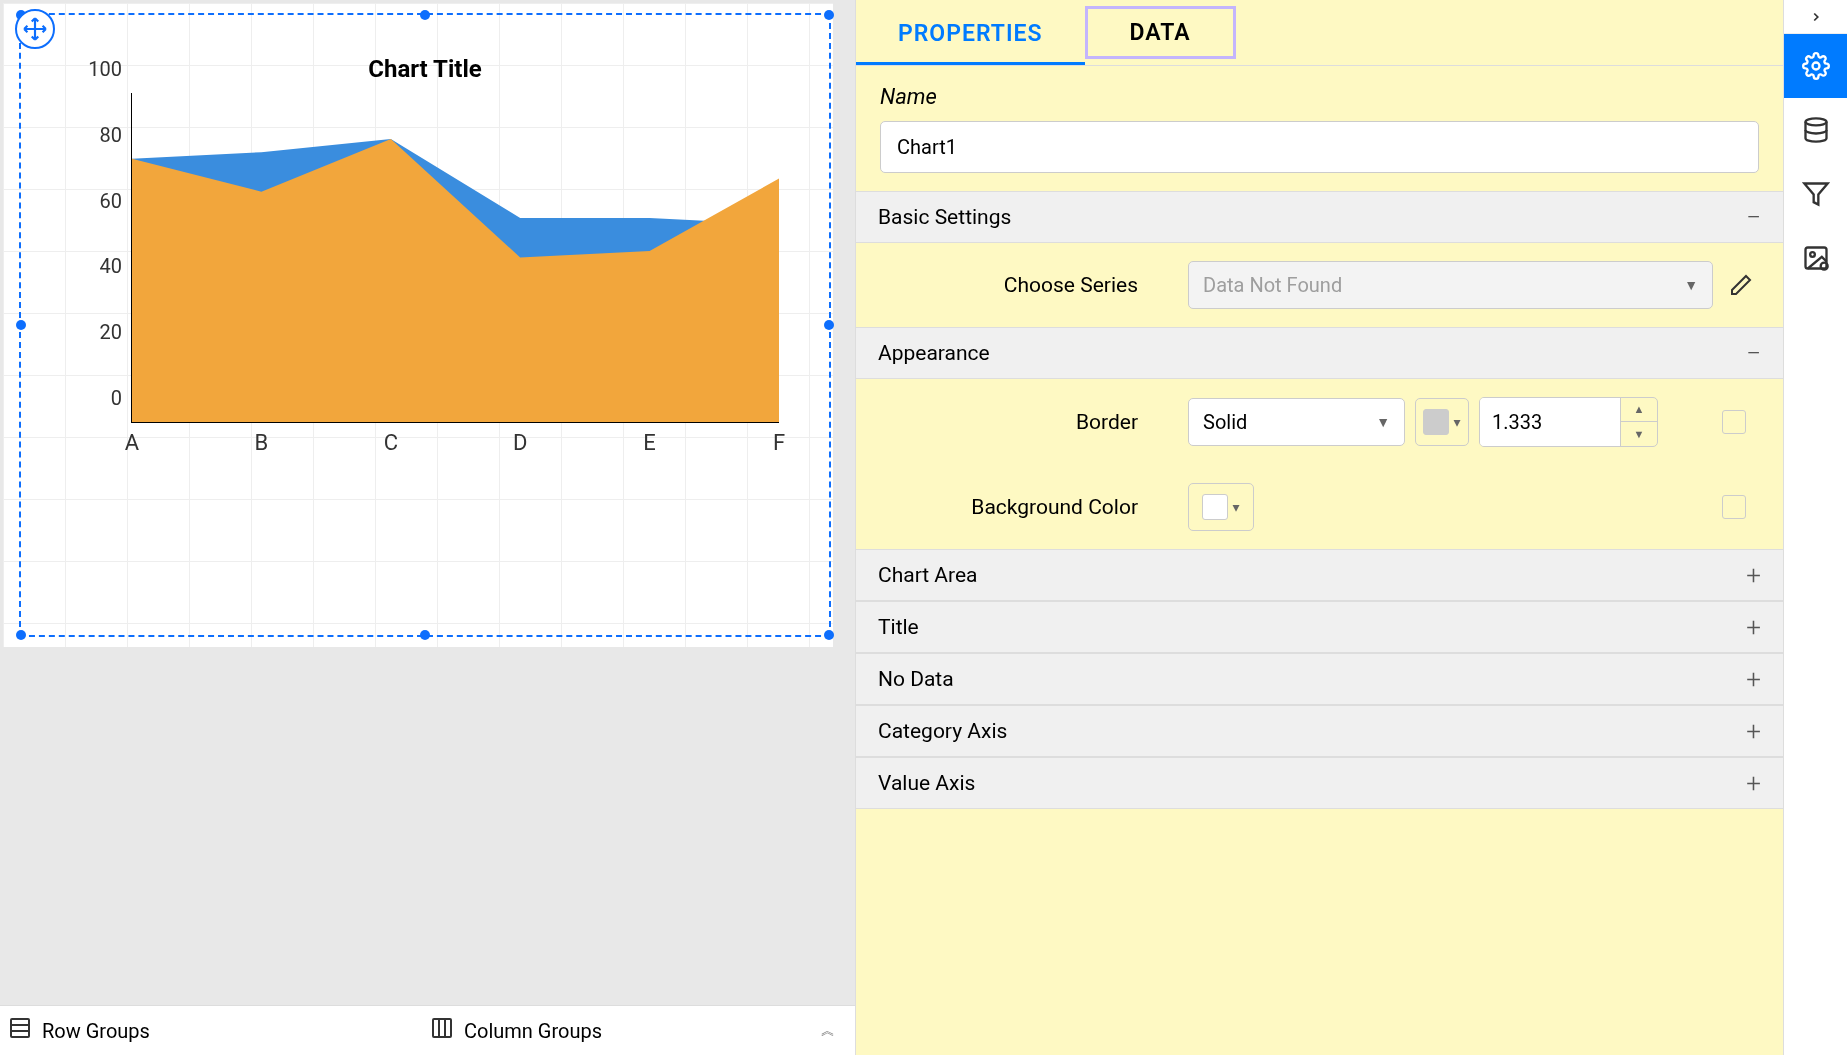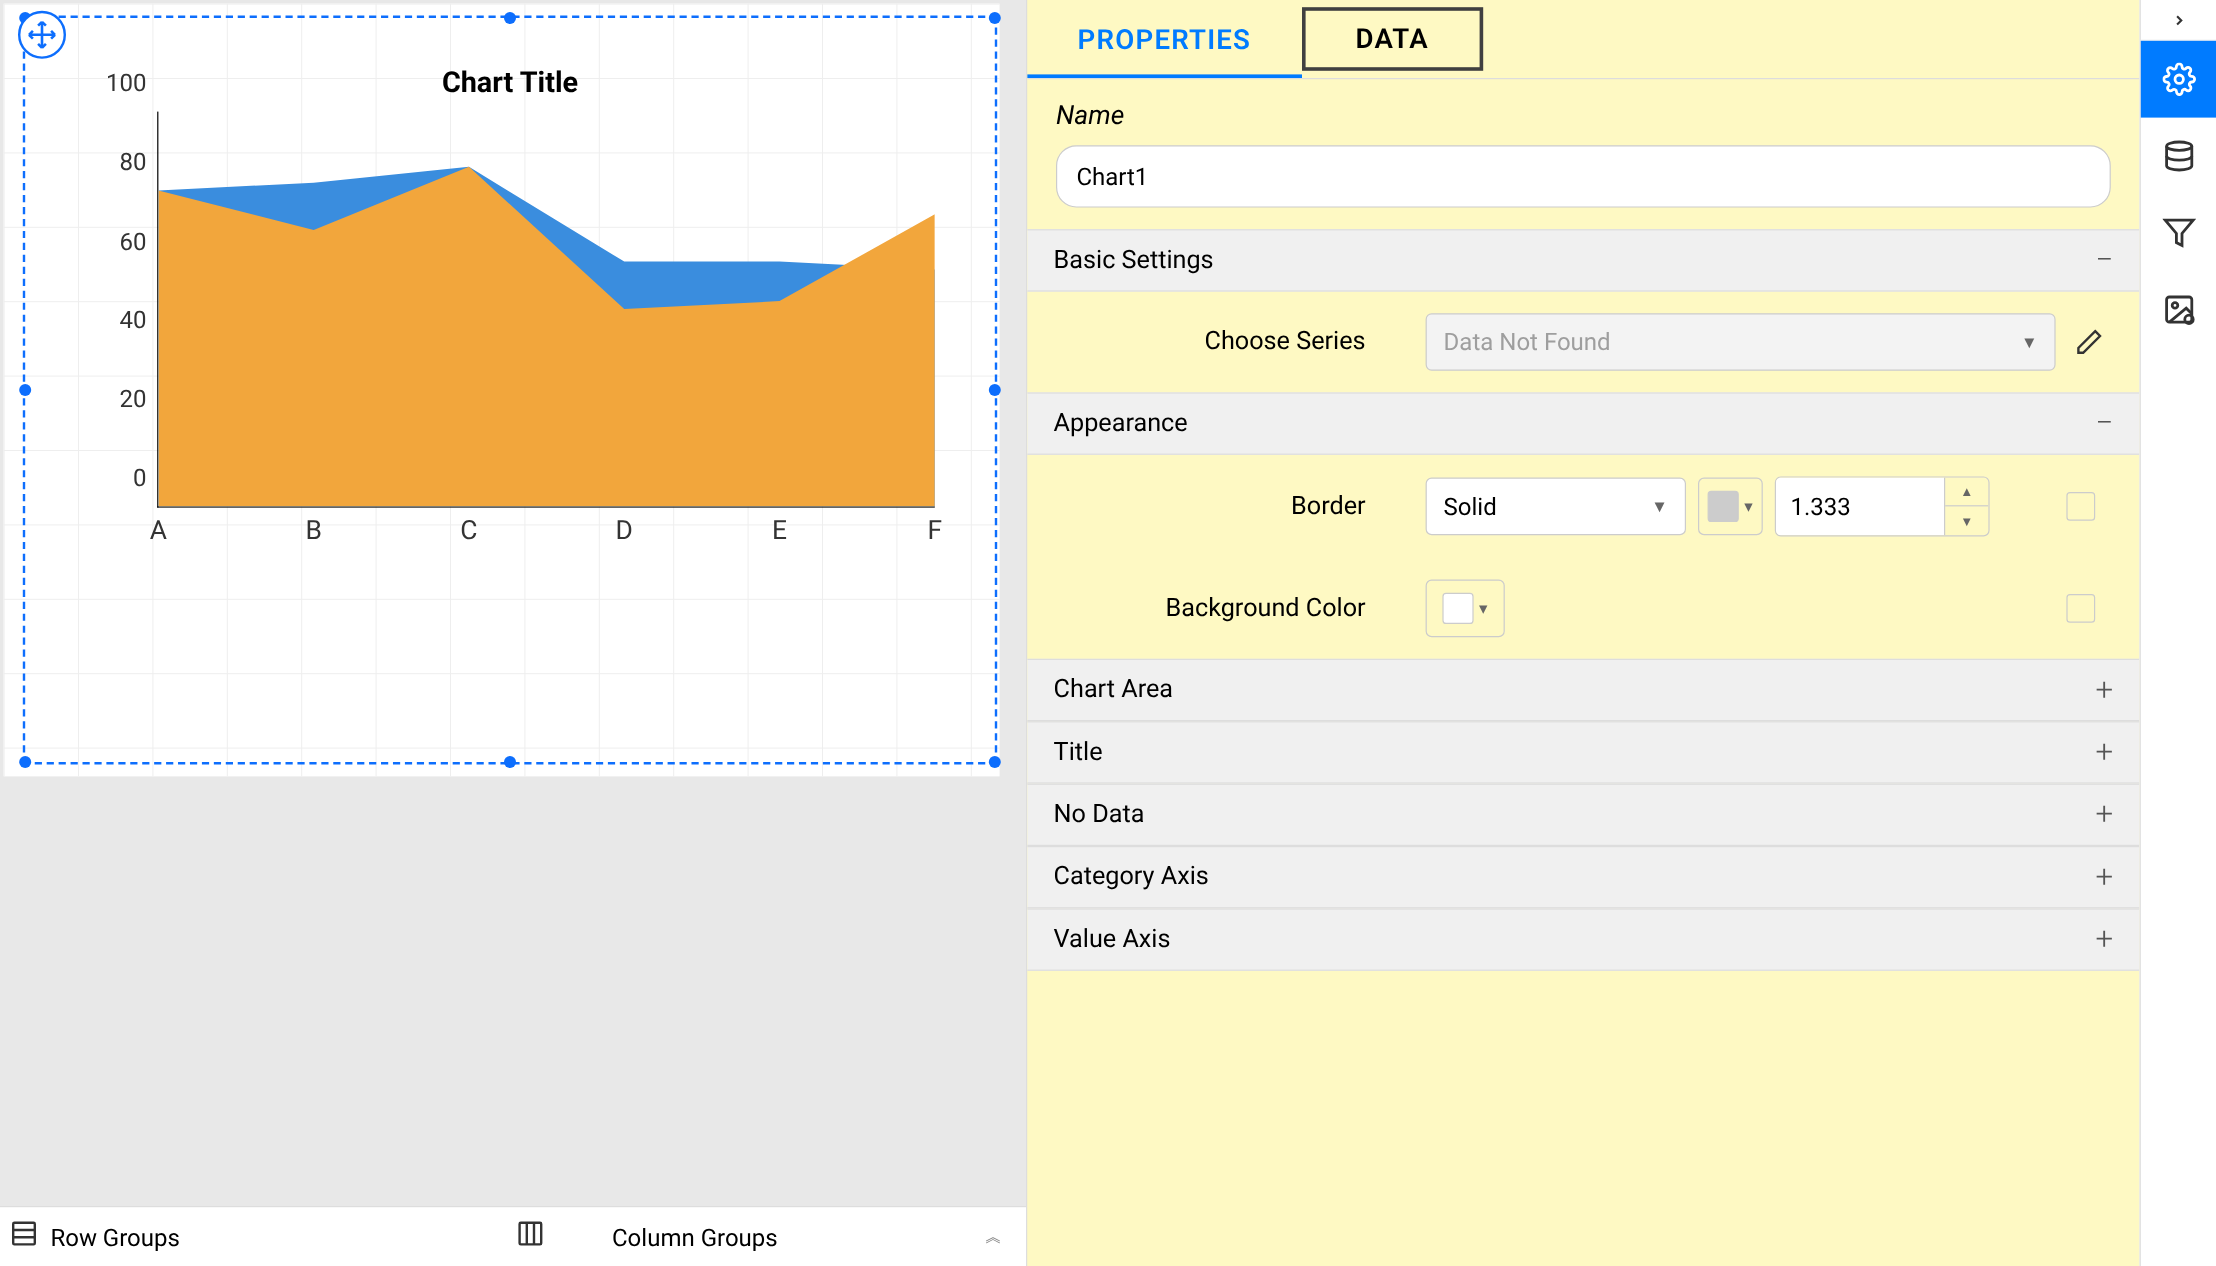--- a/index.html
+++ b/index.html
@@ -41,32 +41,32 @@
 .y-tick { position: absolute; left: -50px; width: 40px; text-align: right; font-size: 20px; transform: translateY(-50%); color:#333; }
 .x-tick { position: absolute; top: 100%; margin-top: 8px; font-size: 22px; transform: translateX(-50%); color:#333; }
 .plot-svg { position: absolute; top: 0; left: 0; width: 100%; height: 100%; }
 .legend { margin-top: 60px; text-align: center; font-size: 22px; }
 .legend-swatch { display: inline-block; width: 22px; height: 22px; vertical-align: middle; margin-right: 10px; }
 .legend-label { margin-right: 40px; vertical-align: middle; }
 
 
 .groups-bar { position: absolute; bottom: 0; left: 0; right: 0; height: 50px; background: #fff; border-top: 1px solid #ddd; display: flex; align-items: center; font-size: 20px; padding: 0 8px; }
 .groups-bar .gicon { margin-right: 10px; }
-.groups-bar .col-g { position: absolute; left: 430px; display: flex; align-items: center; gap: 46px; }
+.groups-bar .col-g { position: absolute; left: 430px; display: flex; align-items: center; }
 .collapse-up { position: absolute; right: 20px; color: #888; font-size: 14px; }
 
 
 .props-panel { width: 928px; height: 100%; background: #fef9c3; border-left: 1px solid #ddd; overflow-y: auto; }
 .tabs-row { display: flex; border-bottom: 1px solid #ddd; height: 66px; }
 .tab { padding: 20px 42px 16px; font-size: 23px; font-weight: 600; letter-spacing: 1px; cursor: pointer; }
 .tab.active { color: #007bff; border-bottom: 3px solid #007bff; }
-.tab.data { border: 3px solid #404040; margin-top: 6px; margin-bottom: 6px; padding-top: 10px; padding-bottom: 6px; }
+.tab.data { border: 3px solid #c4b5fd; margin-top: 6px; margin-bottom: 6px; padding-top: 10px; padding-bottom: 6px; }
 .section-body { padding: 18px 24px; }
 .field-label { font-size: 22px; margin-bottom: 12px; display: block; font-style: italic; }
-.text-input { width: 100%; height: 52px; border: 1px solid #ccc; border-radius: 17px; padding: 0 16px; font-size: 20px; }
+.text-input { width: 100%; height: 52px; border: 1px solid #ccc; border-radius: 5px; padding: 0 16px; font-size: 20px; }
 .section-header { height: 52px; background: #f0f0f0; border-top: 1px solid #ddd; border-bottom: 1px solid #ddd; display: flex; align-items: center; padding: 0 22px; font-size: 21px; justify-content: space-between; }
 .section-header .toggle { font-size: 26px; color: #555; font-weight: 300; }
 .prop-row { display: flex; align-items: center; padding: 18px 24px; }
 .prop-label { flex: 0 0 280px; text-align: right; font-size: 21px; padding-right: 22px; }
 .prop-controls { flex: 1; display: flex; align-items: center; gap: 10px; padding-left: 28px; }
 .prop-aux { flex: 0 0 50px; display: flex; justify-content: center; }
 .checkbox { width: 24px; height: 24px; border: 1.5px solid #ccc; border-radius: 3px; display: inline-block; }
 .checkbox.checked { background: #0d6efd; border-color: #0d6efd; position: relative; }
 .checkbox.checked::after { content: ""; position: absolute; left: 5px; top: 1px; width: 8px; height: 14px; border: solid #fff; border-width: 0 3px 3px 0; transform: rotate(45deg); }
 .select { height: 48px; border: 1px solid #ccc; border-radius: 5px; display: flex; align-items: center; padding: 0 14px; font-size: 20px; background: #fff; justify-content: space-between; }

